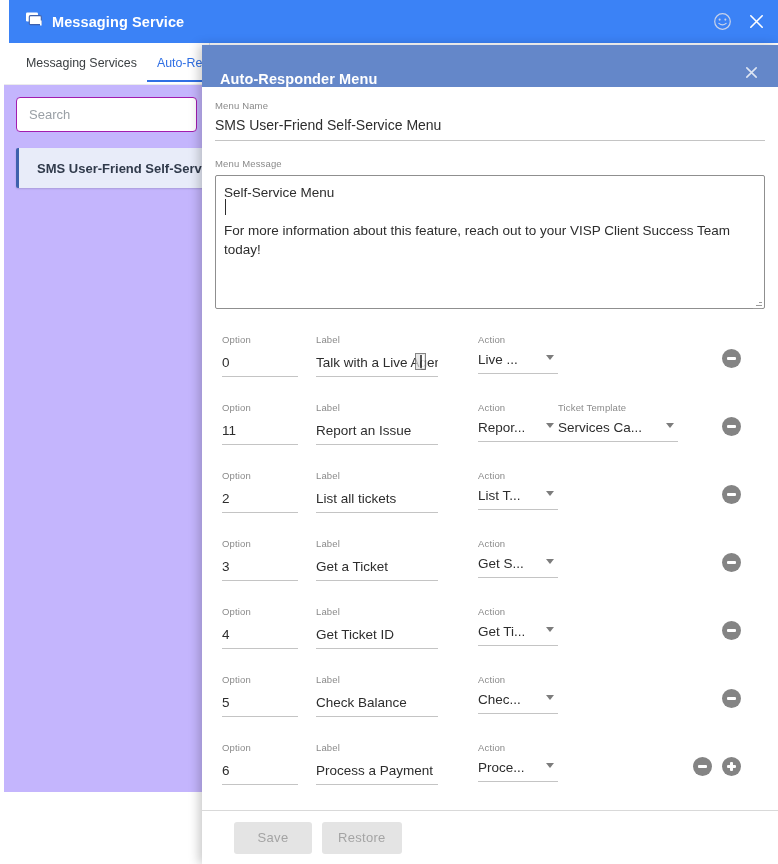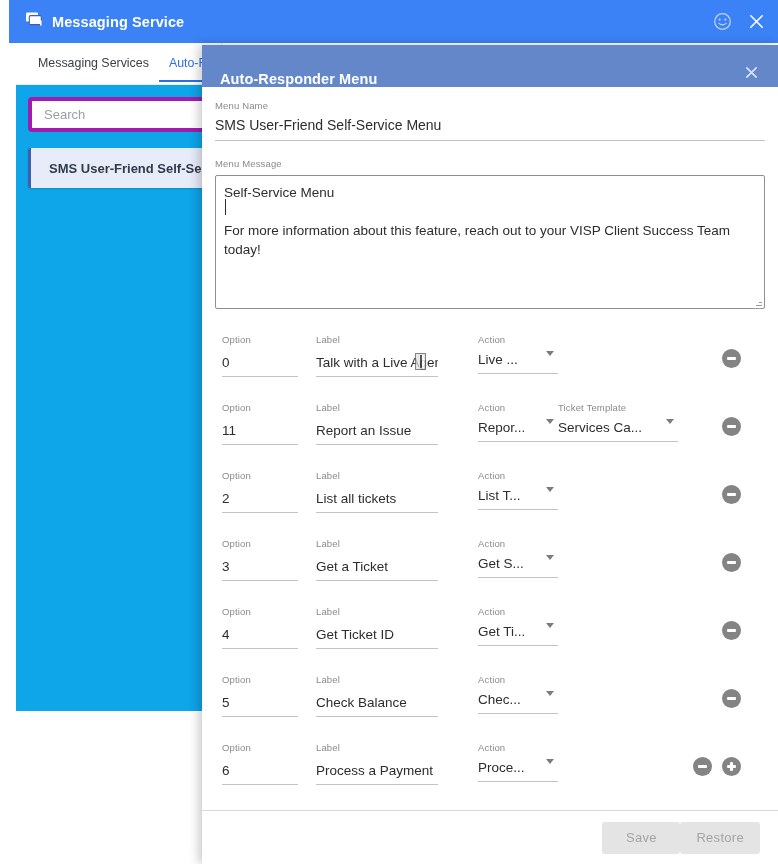--- a/index.html
+++ b/index.html
@@ -45,24 +45,24 @@
     width: 34px; height: 34px;
     display: flex; align-items: center; justify-content: center;
     color: #c7d2ea;
     cursor: pointer;
   }
   .header-icon-btn svg { display: block; }
 
   
   .left-panel {
     position: absolute;
-    top: 43px; left: 16px;
+    top: 43px; left: 4px;
     width: 206px;
-    height: 668px;
-    background: #0ea5e9;
+    height: 749px;
+    background: #c4b5fd;
     border-right: 1px solid #e0e0e0;
     overflow: hidden;
   }
   .tabs {
     position: relative;
     height: 42px;
     display: flex;
     align-items: flex-start;
     padding-left: 12px;
     border-bottom: 1px solid #ebebeb;
@@ -82,21 +82,21 @@
     content: "";
     position: absolute;
     left: 0; right: -40px; bottom: 0;
     height: 2.5px;
     background: #2f6fe4;
   }
   .search-wrap { padding: 12px 12px 0 12px; }
   .search-box {
     width: 100%;
     height: 35px;
-    border: 4px solid #a21caf;
+    border: 1px solid #a21caf;
     border-radius: 4px;
     display: flex;
     align-items: center;
     padding: 0 12px;
     background: #fff;
   }
   .search-box input {
     border: none;
     outline: none;
     width: 100%;
@@ -235,21 +235,21 @@
     color: #2d2d2d;
     border-bottom: 1px solid #c4c4c4;
     padding: 3px 0 4px 0;
     white-space: nowrap;
     overflow: hidden;
     line-height: 18px;
     position: relative;
   }
   .select-val {
     display: flex;
-    align-items: flex-start;
+    align-items: center;
     justify-content: space-between;
     gap: 20px;
     cursor: pointer;
   }
   .select-val .sel-text {
     overflow: hidden;
     white-space: nowrap;
   }
   .caret {
     width: 0; height: 0;
@@ -341,22 +341,22 @@
     transform-origin: right center;
   }
 
   
   .dialog-footer {
     flex: 0 0 auto;
     height: 54px;
     border-top: 1px solid #d9d9d9;
     display: flex;
     align-items: center;
-    justify-content: flex-end;
     padding-right: 18px;
+    gap: 10px;
     background: #fff;
     padding-left: 32px;
   }
   .footer-btn {
     min-width: 78px;
     height: 32px;
     border: none;
     border-radius: 3px;
     background: #e4e4e4;
     color: #a4a4a4;

